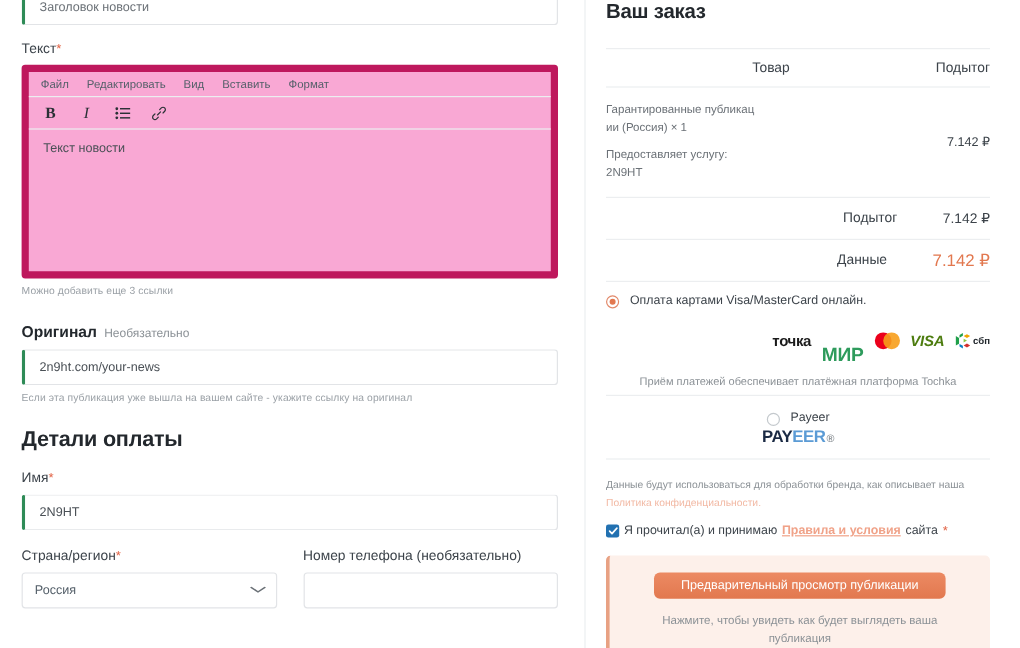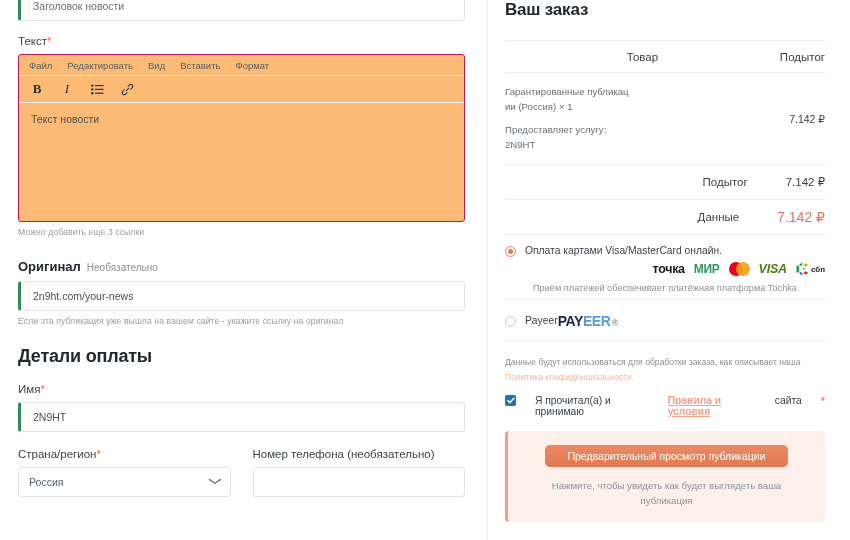--- a/index.html
+++ b/index.html
@@ -49,21 +49,21 @@
     margin:0 0 7px 0;
   }
   .req{color:#e2674a;font-size:11px;}
   .optional-note{color:#8b9196;font-size:10px;font-weight:normal;margin-left:6px;}
   .hint{
     font-size:8.6px;color:#9aa0a6;margin-top:5px;letter-spacing:.1px;
   }
 
   
   .editor{
-    border:1px solid #be185d;border-radius:3px;background:#fdba74;
+    border:6px solid #be185d;border-radius:3px;background:#f9a8d4;
   }
   .editor-menubar{
     display:flex;gap:15px;align-items:center;
     height:20px;padding:0 10px;
     border-bottom:1px solid #eceef0;
     font-size:9.5px;color:#55606a;
   }
   .editor-menubar span{cursor:default;}
   .editor-toolbar{
     display:flex;gap:16px;align-items:center;
@@ -140,21 +140,21 @@
   }
   .radio.on{border-color:#e2896a;}
   .radio.on::after{content:"";width:5px;height:5px;border-radius:50%;background:#e2784f;}
   .radio.off{border:1px solid #c4c9cd;}
   .pay-label{font-size:10.3px;color:#3c434a;}
   .logos{
     display:flex;align-items:center;justify-content:flex-end;gap:9px;
     margin-top:5px;
   }
   .lg-tochka{font-weight:bold;font-size:12.5px;color:#1b1b1b;letter-spacing:-.3px;}
-  .lg-mir{font-weight:bold;font-size:12px;color:#2e9b5c;letter-spacing:-.3px;}
+  .lg-mir{font-weight:bold;font-size:16px;color:#2e9b5c;letter-spacing:-.3px;margin-top:26px;}
   .lg-mc{position:relative;width:21px;height:14px;}
   .lg-mc .c1,.lg-mc .c2{position:absolute;top:0;width:14px;height:14px;border-radius:50%;}
   .lg-mc .c1{left:0;background:#eb001b;}
   .lg-mc .c2{right:0;background:#f79e1b;opacity:.9;}
   .lg-visa{font-weight:bold;font-size:12.5px;color:#4d7c0f;font-style:italic;letter-spacing:-.2px;}
   .lg-sbp{display:flex;align-items:center;gap:2px;}
   .lg-sbp .mark{display:flex;}
   .lg-sbp .t{font-size:8px;color:#20262b;font-weight:bold;}
   .pay-sub{
     font-size:9.2px;color:#8b9196;text-align:center;margin-top:7px;
@@ -165,21 +165,21 @@
   }
   .payeer .p1{color:#1b2a44;}
   .payeer .p2{color:#5b9bd5;}
   .payeer .dot{font-size:9px;color:#8b9196;margin-left:1px;}
 
   .privacy{
     font-size:8.6px;color:#8b9196;line-height:1.7;margin-top:14px;
   }
   .privacy a{color:#f2b9a4;text-decoration:none;}
   .terms-line{
-    display:flex;align-items:flex-start;gap:19px;margin-top:10px;font-size:10.3px;color:#3c434a;
+    display:flex;align-items:center;gap:4px;margin-top:10px;font-size:10.3px;color:#3c434a;
   }
   .checkbox{
     width:11px;height:11px;border-radius:2px;background:#2271b1;
     display:flex;align-items:center;justify-content:center;flex:none;
   }
   .checkbox svg{display:block;}
   .terms-link{color:#f0a288;font-weight:bold;}
 
   .preview-box{
     margin-top:14px;
@@ -380,36 +380,36 @@
             </svg>
           </span>
           <span class="t">сбп</span>
         </span>
       </div>
       <div class="pay-sub">Приём платежей обеспечивает платёжная платформа Tochka</div>
     </div>
 
     <div class="rule"></div>
 
-    <div class="pay-block" style="display:flex;align-items:center;justify-content:flex-start;padding:13px 0 11px 0;">
+    <div class="pay-block" style="display:flex;align-items:center;justify-content:center;padding:13px 0 11px 0;flex-direction:column;">
       <div class="pay-line">
         <span class="radio off"></span>
         <span class="pay-label">Payeer</span>
       </div>
       <div class="payeer">
         <span class="p1">PAY</span>
           <span class="p2">EER</span>
           <span class="dot">®</span>
       </div>
     </div>
 
     <div class="rule"></div>
 
     <div class="privacy">
-      <span>Данные будут использоваться для обработки заказа, как описывает наша</span><br>
+      <span>Данные будут использоваться для обработки бренда, как описывает наша</span><br>
       <a href="#">Политика конфиденциальности.</a>
     </div>
 
     <div class="terms-line">
       <span class="checkbox">
         <svg width="8" height="7" viewBox="0 0 8 7">
             <path d="M1 3.6 L3 5.6 L7 1.2" stroke="#fff" stroke-width="1.5" fill="none" stroke-linecap="round" stroke-linejoin="round"></path>
           </svg>
       </span>
       <span>Я прочитал(а) и принимаю</span>

